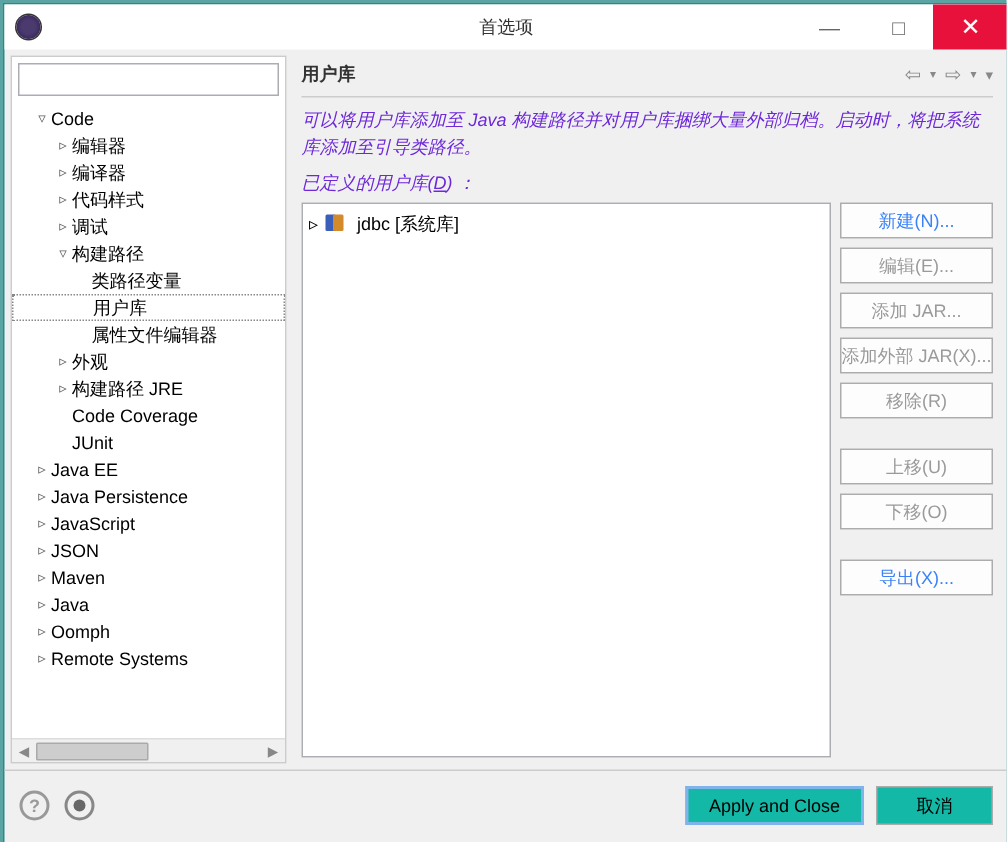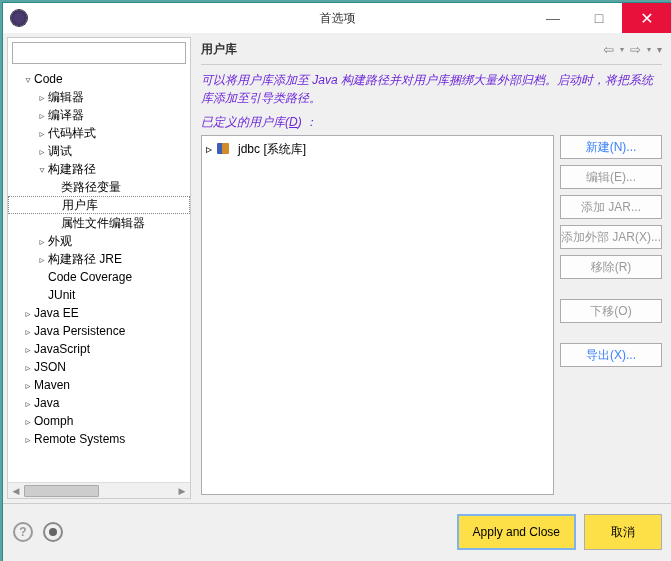--- a/index.html
+++ b/index.html
@@ -42,21 +42,21 @@
 .btn-col { width: 102px; display: flex; flex-direction: column; gap: 6px; }
 .btn { height: 24px; border: 1px solid #acacac; background: #fdfdfd; display: flex; align-items: center; justify-content: center; color: #3b82f6; padding: 0 4px; white-space: nowrap; }
 .btn.disabled { color: #9a9a9a; }
 .btn-gap { height: 8px; }
 .footer { border-top: 1px solid #ccc; padding: 10px 10px 12px; display: flex; align-items: center; }
 .foot-icons { display: flex; gap: 10px; align-items: center; }
 .help-ic { width: 20px; height: 20px; border: 2px solid #999; border-radius: 50%; display: flex; align-items: center; justify-content: center; color: #999; font-weight: bold; }
 .rec-ic { width: 20px; height: 20px; border: 2px solid #888; border-radius: 50%; display: flex; align-items: center; justify-content: center; }
 .rec-ic::after { content: ""; width: 8px; height: 8px; background: #666; border-radius: 50%; }
 .foot-btns { margin-left: auto; display: flex; gap: 8px; }
-.foot-btn { height: 36px; min-width: 78px; padding: 0 14px; border: 1px solid #acacac; background: #fde047; display: flex; align-items: center; justify-content: center; }
+.foot-btn { height: 26px; min-width: 78px; padding: 0 14px; border: 1px solid #acacac; background: #14b8a6; display: flex; align-items: center; justify-content: center; }
 .foot-btn.primary { border: 2px solid #7eb4ea; }
 </style>
 </head>
 <body>
 
 <div class="window">
   <div class="titlebar">
     <div class="title-icon"></div>
     <div class="title-text">首选项</div>
     <div class="win-controls">
@@ -200,20 +200,23 @@
               <span>添加 JAR...</span>
             </div>
           <div class="btn disabled">
               <span>添加外部 JAR(X)...</span>
             </div>
           <div class="btn disabled">
               <span>移除(R)</span>
             </div>
           <div class="btn-gap"></div>
           <div class="btn disabled">
+              <span>上移(U)</span>
+            </div>
+          <div class="btn disabled">
               <span>下移(O)</span>
             </div>
           <div class="btn-gap"></div>
           <div class="btn">
               <span>导出(X)...</span>
             </div>
         </div>
       </div>
     </div>
   </div>

